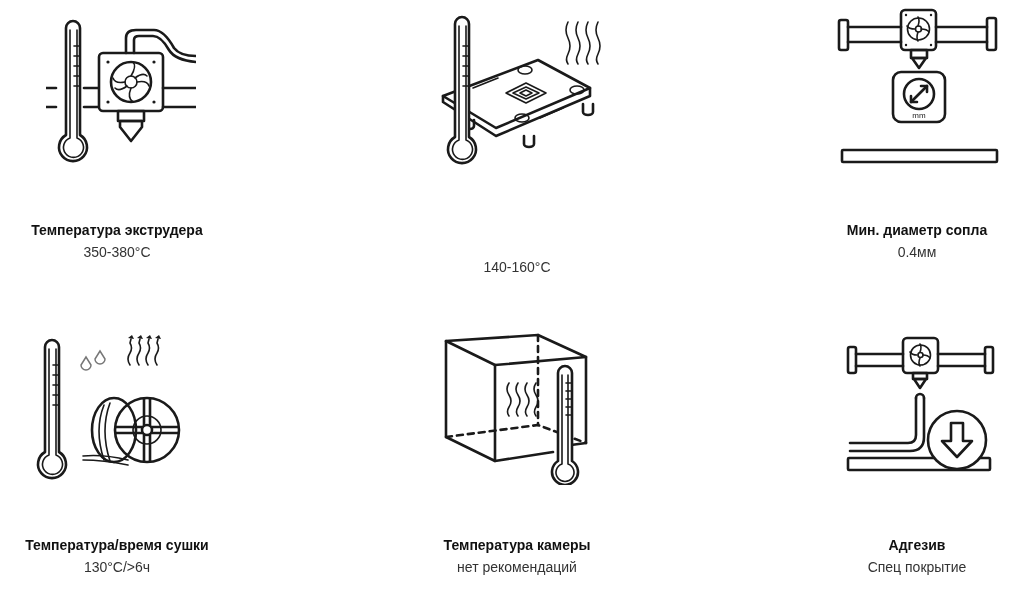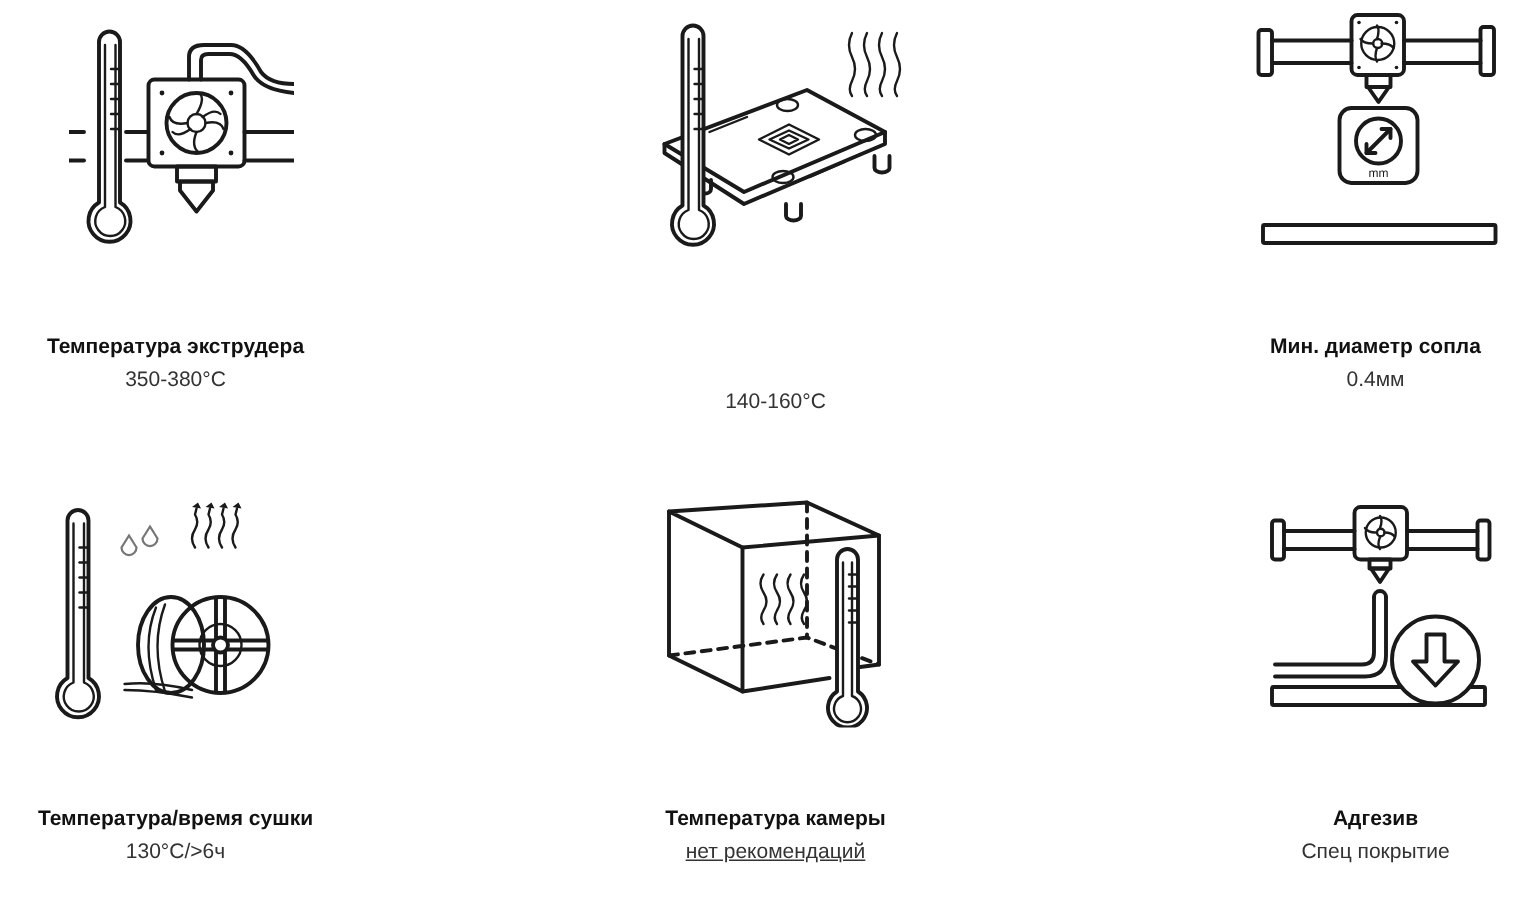--- a/index.html
+++ b/index.html
@@ -183,21 +183,21 @@
       <path class="s" d="M115 48 a7 7 0 0 1 14 0 v88 a13 13 0 1 1 -14 0 z" style="fill:#fff"></path>
       <path class="t" d="M119 50 v89 a9 9 0 1 0 6 0 V50"></path>
       <line class="t" x1="123" y1="58" x2="128" y2="58"></line>
         <line class="t" x1="123" y1="66" x2="128" y2="66"></line>
       <line class="t" x1="123" y1="74" x2="128" y2="74"></line>
         <line class="t" x1="123" y1="82" x2="128" y2="82"></line>
       <line class="t" x1="123" y1="90" x2="128" y2="90"></line>
     </svg>
   </div>
   <div class="title" style="top:222px;">Температура камеры</div>
-  <div class="value" style="top:244px;text-decoration:underline;">нет рекомендаций</div>
+  <div class="value" style="top:244px;">нет рекомендаций</div>
 </div>
 
 <div class="card" style="left:787px; top:315px; height:270px;">
   <div class="icon" style="left:58px; top:10px; width:150px; height:160px;">
     <svg width="150" height="160" viewBox="0 0 150 160">
 
       <rect class="s" x="3" y="22" width="8" height="26" rx="2"></rect>
       <rect class="s" x="140" y="22" width="8" height="26" rx="2"></rect>
       <line class="s" x1="11" y1="29" x2="58" y2="29"></line>
         <line class="s" x1="11" y1="41" x2="58" y2="41"></line>

